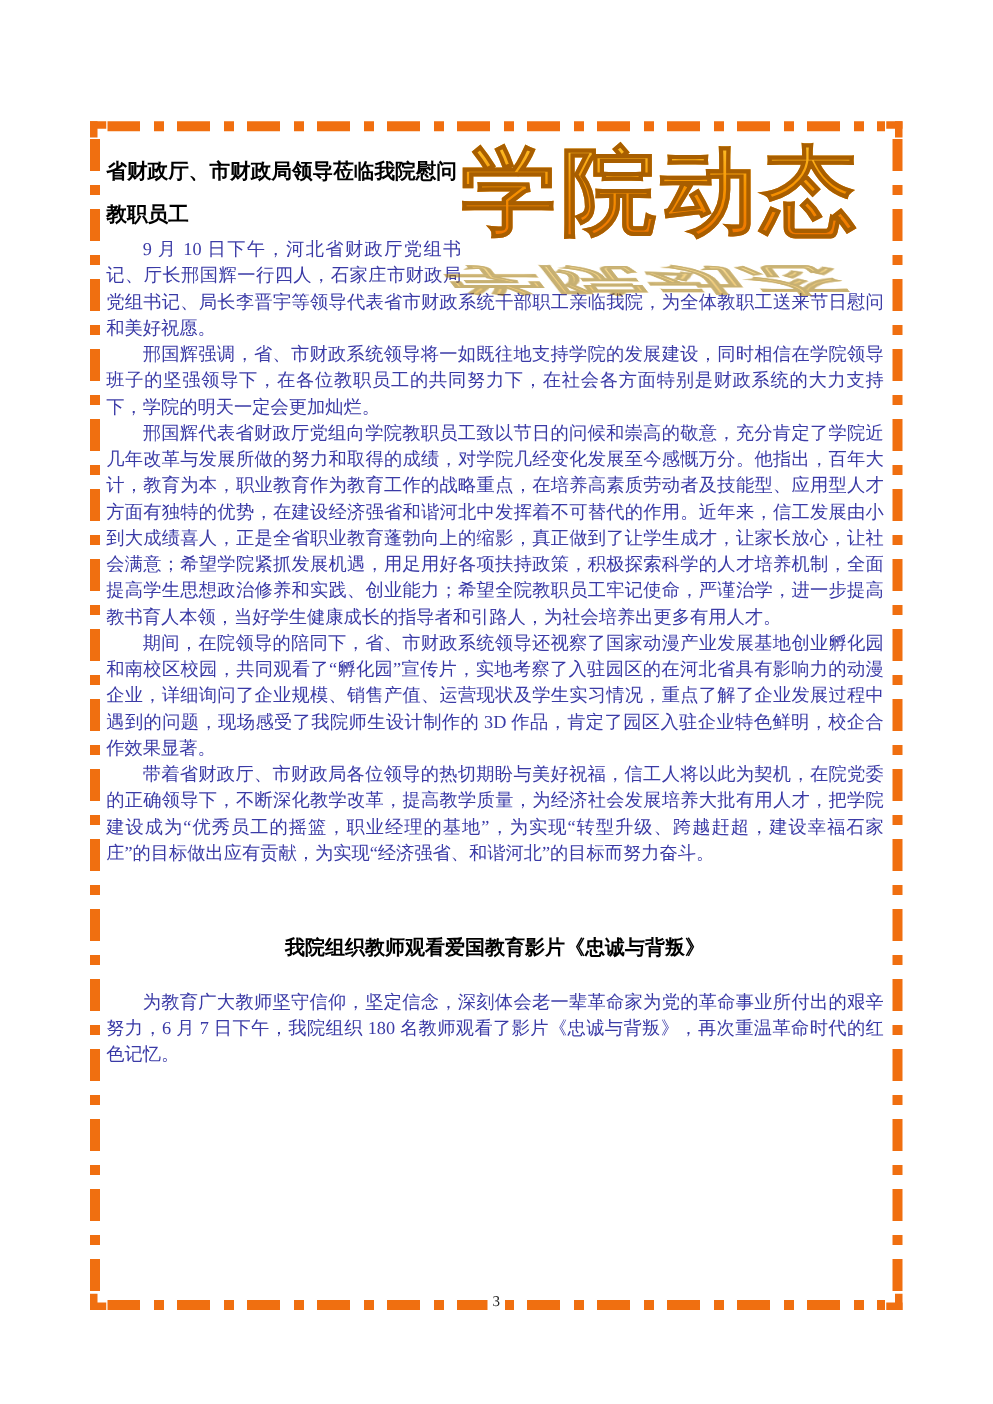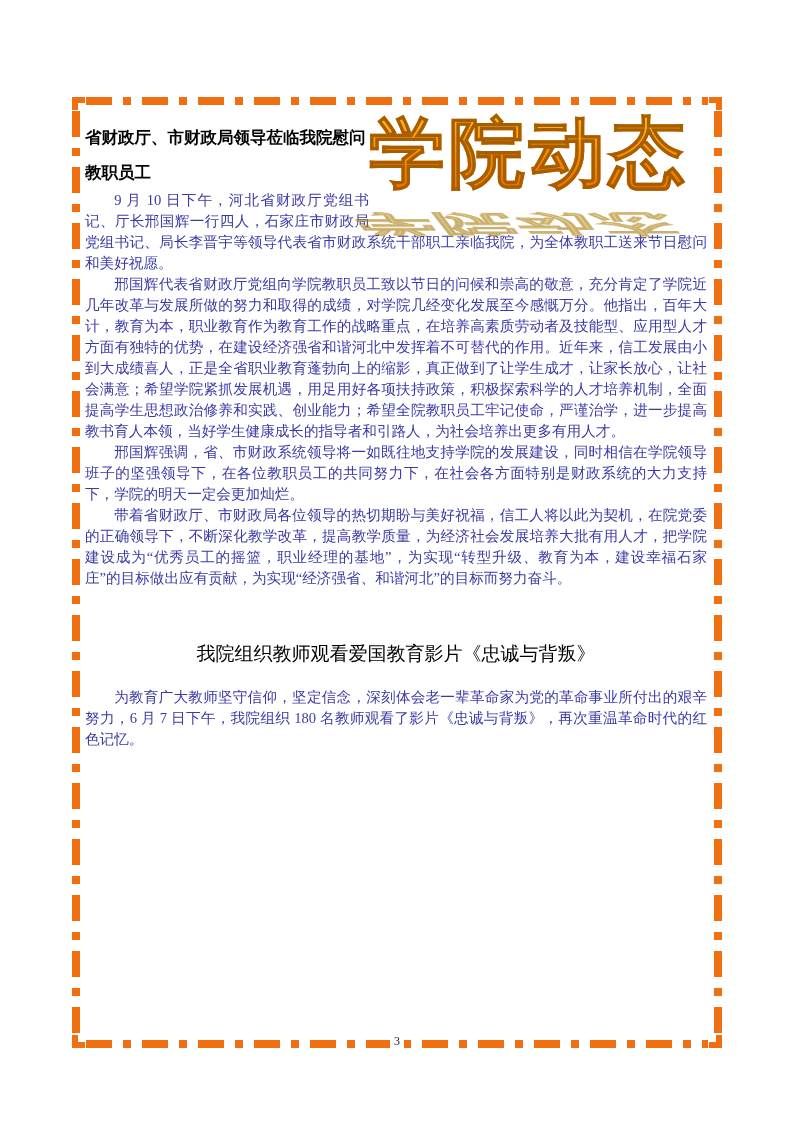--- a/index.html
+++ b/index.html
@@ -88,22 +88,22 @@
     opacity:0.55;
     background:linear-gradient(0deg,#f5c23c 0%,#e69a00 100%);
     -webkit-background-clip:text;background-clip:text;
     -webkit-text-stroke:1.5px #9a7000;
     filter:blur(0.4px);
   }
 
   .article2{margin-top:54px;}
   .a2-title{
     color:var(--ink);
-    font-weight:normal;
-    font-size:19px;
+    font-weight:bold;
+    font-size:16px;
     line-height:22px;
     text-align:center;
     margin-bottom:22px;
     font-family:"Liberation Sans","DejaVu Sans",sans-serif;
   }
 
   .page-number{
     position:absolute;
     left:50%;top:1033px;
     transform:translateX(-50%);
@@ -133,23 +133,24 @@
 
   <div class="content">
 
     <section>
       <div class="wordart-box">
         <div class="wordart">学院动态</div>
         <div class="wordart-reflection">学院动态</div>
       </div>
       <div class="a1-title">省财政厅、市财政局领导莅临我院慰问教职员工</div>
       <p>9 月 10 日下午，河北省财政厅党组书记、厅长邢国辉一行四人，石家庄市财政局党组书记、局长李晋宇等领导代表省市财政系统干部职工亲临我院，为全体教职工送来节日慰问和美好祝愿。</p>
+      <p>邢国辉强调，省、市财政系统领导将一如既往地支持学院的发展建设，同时相信在学院领导班子的坚强领导下，在各位教职员工的共同努力下，在社会各方面特别是财政系统的大力支持下，学院的明天一定会更加灿烂。</p>
       <p>邢国辉代表省财政厅党组向学院教职员工致以节日的问候和崇高的敬意，充分肯定了学院近几年改革与发展所做的努力和取得的成绩，对学院几经变化发展至今感慨万分。他指出，百年大计，教育为本，职业教育作为教育工作的战略重点，在培养高素质劳动者及技能型、应用型人才方面有独特的优势，在建设经济强省和谐河北中发挥着不可替代的作用。近年来，信工发展由小到大成绩喜人，正是全省职业教育蓬勃向上的缩影，真正做到了让学生成才，让家长放心，让社会满意；希望学院紧抓发展机遇，用足用好各项扶持政策，积极探索科学的人才培养机制，全面提高学生思想政治修养和实践、创业能力；希望全院教职员工牢记使命，严谨治学，进一步提高教书育人本领，当好学生健康成长的指导者和引路人，为社会培养出更多有用人才。</p>
-      <p>邢国辉强调，省、市财政系统领导将一如既往地支持学院的发展建设，同时相信在学院领导班子的坚强领导下，在各位教职员工的共同努力下，在社会各方面特别是财政系统的大力支持下，学院的明天一定会更加灿烂。</p>
-      <p>带着省财政厅、市财政局各位领导的热切期盼与美好祝福，信工人将以此为契机，在院党委的正确领导下，不断深化教学改革，提高教学质量，为经济社会发展培养大批有用人才，把学院建设成为“优秀员工的摇篮，职业经理的基地”，为实现“转型升级、教育为本，建设幸福石家庄”的目标做出应有贡献，为实现“经济强省、和谐河北”的目标而努力奋斗。</p>
+      <p>期间，在院领导的陪同下，省、市财政系统领导还视察了国家动漫产业发展基地创业孵化园和南校区校园，共同观看了“孵化园”宣传片，实地考察了入驻园区的在河北省具有影响力的动漫企业，详细询问了企业规模、销售产值、运营现状及学生实习情况，重点了解了企业发展过程中遇到的问题，现场感受了我院师生设计制作的 3D 作品，肯定了园区入驻企业特色鲜明，校企合作效果显著。</p>
+      <p>带着省财政厅、市财政局各位领导的热切期盼与美好祝福，信工人将以此为契机，在院党委的正确领导下，不断深化教学改革，提高教学质量，为经济社会发展培养大批有用人才，把学院建设成为“优秀员工的摇篮，职业经理的基地”，为实现“转型升级、跨越赶超，建设幸福石家庄”的目标做出应有贡献，为实现“经济强省、和谐河北”的目标而努力奋斗。</p>
     </section>
 
     <section class="article2">
       <div class="a2-title">我院组织教师观看爱国教育影片《忠诚与背叛》</div>
       <p>为教育广大教师坚守信仰，坚定信念，深刻体会老一辈革命家为党的革命事业所付出的艰辛努力，6 月 7 日下午，我院组织 180 名教师观看了影片《忠诚与背叛》，再次重温革命时代的红色记忆。</p>
     </section>
 
   </div>
 
   <div class="page-number">3</div>

